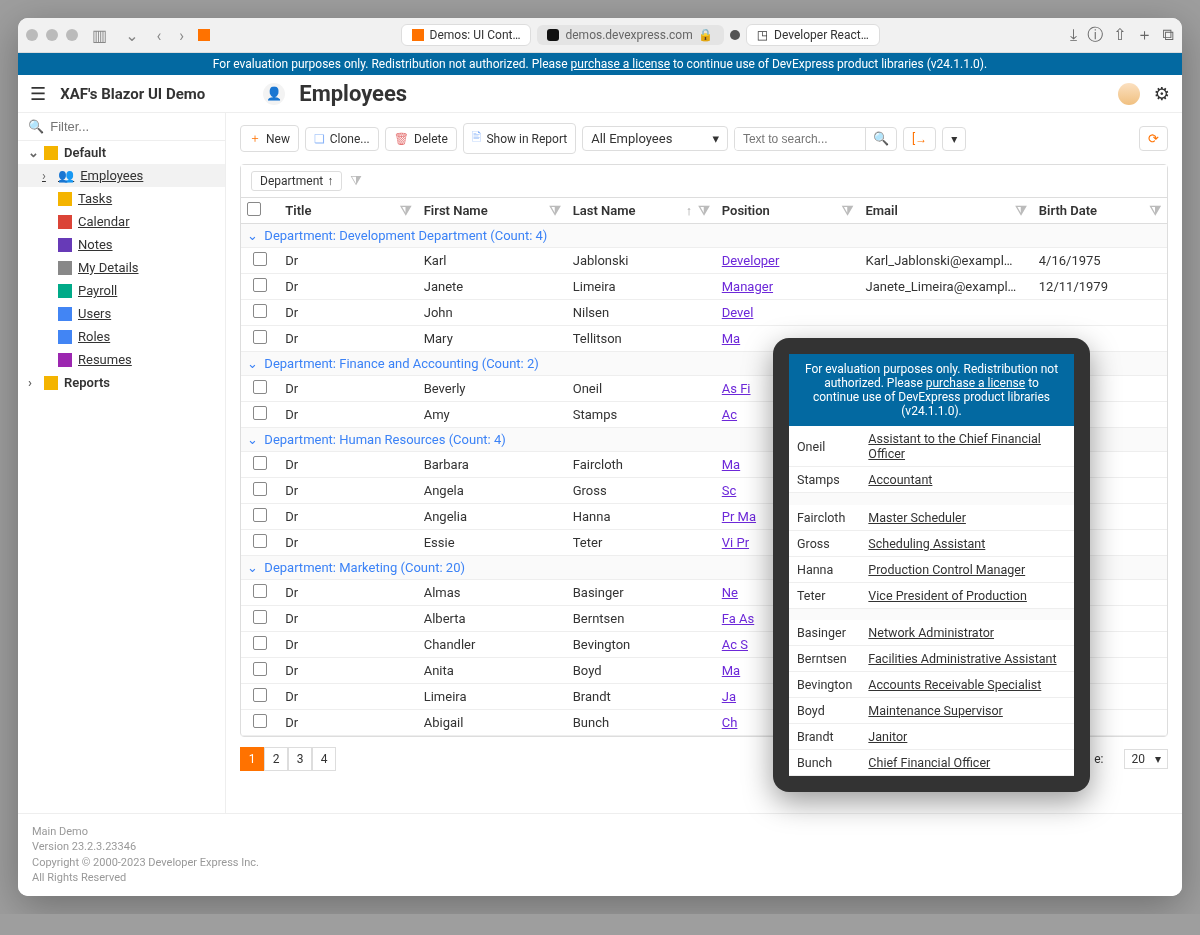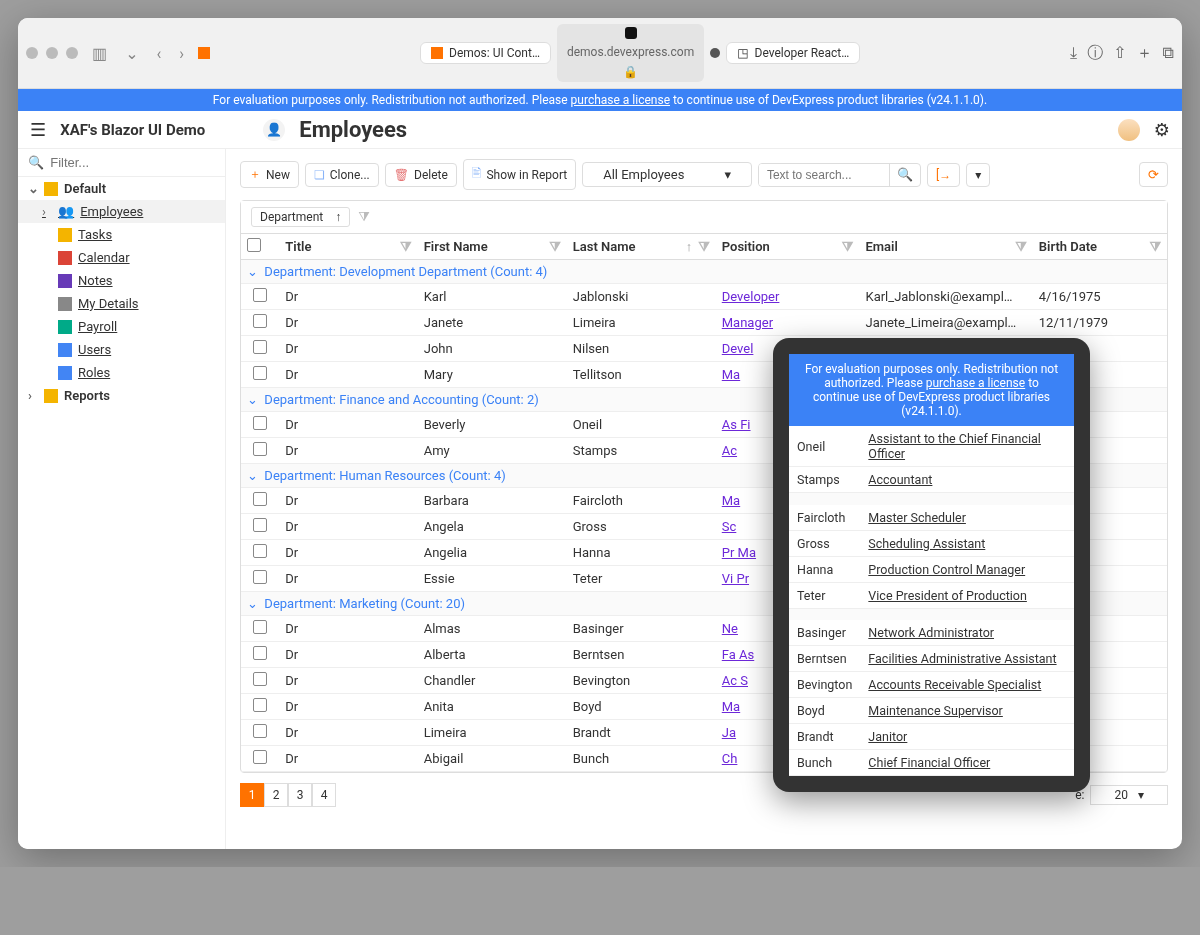--- a/index.html
+++ b/index.html
@@ -4,27 +4,27 @@
 <style>
 * { box-sizing: border-box; margin: 0; padding: 0; }
 body { font-family: -apple-system, "Segoe UI", Roboto, sans-serif; font-size: 13px; background: #9e9e9e; color: #333; }
 .window { margin: 18px; background: #fff; border-radius: 10px; box-shadow: 0 10px 40px rgba(0,0,0,.3); overflow: hidden; position: relative; }
 .chrome { background: #f1f1f1; border-bottom: 1px solid #ddd; padding: 6px 8px; display: flex; align-items: center; gap: 10px; }
 .traffic { display:flex; gap:8px; }
 .tl { width:12px; height:12px; border-radius:50%; background:#bbb; }
 .nav-btn { color:#888; font-size:16px; padding:0 4px; }
 .url-area { flex:1; display:flex; justify-content:center; gap:6px; align-items:center; }
 .tab-pill { background:#fff; border:1px solid #ddd; border-radius:6px; padding:3px 10px; font-size:12px; max-width:160px; white-space:nowrap; overflow:hidden; text-overflow:ellipsis; display:flex; align-items:center; gap:6px; }
-.url-pill { background:#e4e4e4; border-radius:6px; padding:3px 10px; font-size:12px; display:flex; align-items:center; gap:6px; color:#666;flex-direction:column; }
+.url-pill { background:#e4e4e4; border-radius:6px; padding:3px 10px; font-size:12px; display:flex; align-items:center; gap:6px; color:#666; }
 .favicon { width:12px;height:12px;display:inline-block; }
 .fav-orange { background:#ff7200; }
 .fav-black { background:#111; border-radius:3px; }
 .fav-dot { width:10px;height:10px;border-radius:50%;background:#555; }
 .right-icons { display:flex; gap:10px; color:#666; font-size:16px; }
-.eval-banner { background:#3b82f6; color:#fff; text-align:center; padding:4px; font-size:12px; }
+.eval-banner { background:#0369a1; color:#fff; text-align:center; padding:4px; font-size:12px; }
 .eval-banner a { color:#fff; text-decoration:underline; }
 .app-header { display:flex; align-items:center; padding:6px 12px; border-bottom:1px solid #eee; background:#fff; gap:14px; }
 .burger { font-size:18px; }
 .logo { font-weight:bold; font-size:15px; }
 .header-right { margin-left:auto; display:flex; gap:14px; align-items:center; font-size:18px;}
 .avatar { width:22px;height:22px; border-radius:50%; background:linear-gradient(#fbe0c0,#f0c080); }
 .body { display:flex; height:700px; }
 .sidebar { width:208px; border-right:1px solid #eee; background:#fff; display:flex; flex-direction:column; }
 .filter-box { display:flex; align-items:center; gap:6px; padding:6px 10px; border-bottom:1px solid #eee; color:#999; }
 .filter-box input { border:0; outline:0; font-size:13px; width:100%; color:#333; }
@@ -32,41 +32,41 @@
 .tree-item { display:flex; align-items:center; gap:6px; padding:4px 10px; cursor:pointer; }
 .tree-item.group { font-weight:600; }
 .tree-item .chev { color:#666; width:10px; display:inline-block; }
 .tree-item.sel { background:#f2f2f2; text-decoration:underline; }
 .tree-item.child { padding-left:40px; text-decoration:underline; }
 .ticon { width:14px; height:14px; display:inline-block; }
 .main { flex:1; padding:10px 14px; overflow:auto; position:relative; }
 .round-icon { width:22px;height:22px;border-radius:50%;background:#f3f3f3;display:flex;align-items:center;justify-content:center;color:#888; }
 .toolbar { display:flex; gap:6px; align-items:center; margin-bottom:10px; }
 .btn { border:1px solid #ddd; background:#fff; border-radius:4px; padding:4px 8px; display:flex; align-items:center; gap:5px; font-size:12px; cursor:pointer; }
-.dd { border:1px solid #ddd; padding:4px 20px; display:flex; gap:40px; align-items:center; border-radius:4px; }
+.dd { border:1px solid #ddd; padding:4px 8px; display:flex; gap:40px; align-items:center; border-radius:4px; }
 .search { border:1px solid #ddd; border-radius:4px; display:flex; overflow:hidden; }
 .search input { border:0; outline:0; padding:4px 8px; width:130px; font-size:12px; }
 .search-btn { border-left:1px solid #ddd; padding:3px 7px; color:#ff7200; }
 .refresh-btn { margin-left:auto; border:1px solid #ddd; border-radius:4px; padding:4px 8px; color:#ff7200; }
 .panel { border:1px solid #ddd; border-radius:4px; }
 .group-bar { padding:6px 10px; background:#fff; border-bottom:1px solid #ddd; display:flex; align-items:center; gap:8px; }
-.chip { border:1px solid #ddd; padding:2px 8px; border-radius:3px; font-size:12px; display:flex; gap:12px; align-items:flex-end;}
+.chip { border:1px solid #ddd; padding:2px 8px; border-radius:3px; font-size:12px; display:flex; gap:4px; align-items:flex-end;}
 table { width:100%; border-collapse:collapse; font-size:13px; }
 th, td { border-bottom:1px solid #eee; padding:4px 6px; text-align:left; }
 th { background:#fff; font-weight:600; border-bottom:1px solid #ddd; position:relative; }
 th .sort { float:right; color:#999; }
 th .filt { float:right; color:#bbb; margin-left:6px; }
 tr.group-row td { background:#fafafa; font-weight:400; color:#3b82f6; }
 .cb { width:14px;height:14px;border:1.5px solid #888;display:inline-block;border-radius:2px; }
 a.link { color:#6d28d9; text-decoration:underline; }
 .pager { display:flex; gap:2px; margin-top:10px; align-items:center; }
 .pg { border:1px solid #ddd; width:24px; height:24px; display:flex; align-items:center; justify-content:center; font-size:12px; }
 .pg.act { background:#ff7200; color:#fff; border-color:#ff7200; }
 .page-size { margin-left:auto; display:flex; gap:6px; align-items:center; font-size:12px; }
-.ps-dd { border:1px solid #ddd; padding:2px 23px; display:flex; gap:10px; }
+.ps-dd { border:1px solid #ddd; padding:2px 6px; display:flex; gap:10px;margin-left:15px; }
 .footer { padding:10px 14px; color:#999; font-size:11px; line-height:1.4; border-top:1px solid #eee; background:#fff; }
 
 .popup { position:absolute; top:320px; left:755px; width:317px; background:#333; border-radius:16px; padding:16px; box-shadow:0 10px 30px rgba(0,0,0,.4); }
 .popup-inner { background:#fff; }
 .popup .eval-banner { border-radius:0; padding:8px 12px; }
 .popup table { width:100%; border-collapse:collapse; font-size:12.5px; }
 .popup td { padding:5px 8px; border-bottom:1px solid #eee; }
 .popup td:last-child a { text-decoration:underline; color:#333; }
 .popup .spacer td { height:12px; border-bottom:0; background:#fafafa; }
 .col-cb{width:36px;}
@@ -173,20 +173,24 @@
             <span>Payroll</span>
           </div>
           <div class="tree-item child">
             <span class="ticon" style="background:#4285f4"></span>
             <span>Users</span>
           </div>
           <div class="tree-item child">
             <span class="ticon" style="background:#4285f4"></span>
             <span>Roles</span>
           </div>
+          <div class="tree-item child">
+            <span class="ticon" style="background:#9c27b0"></span>
+            <span>Resumes</span>
+          </div>
           <div class="tree-item group">
             <span class="chev">›</span>
             <span class="ticon" style="background:#f4b400"></span>
             <span>Reports</span>
           </div>
         </div>
     </div>
 
     <div class="main">
       <div class="toolbar">
@@ -416,20 +420,26 @@
           <span>e:</span>
           <div class="ps-dd">
             <span>20</span>
               <span>▾</span>
           </div>
         </div>
       </div>
     </div>
   </div>
 
+  <div class="footer">
+    <div>Main Demo</div>
+    <div>Version 23.2.3.23346</div>
+    <div>Copyright © 2000-2023 Developer Express Inc.</div>
+    <div>All Rights Reserved</div>
+  </div>
 
   <div class="popup">
     <div class="popup-inner">
       <div class="eval-banner">
         <span>For evaluation purposes only. Redistribution not authorized. Please </span><a>purchase a license</a><span> to continue use of DevExpress product libraries (v24.1.1.0).</span>
       </div>
       <table id="popup-table">
           <tbody>
             <tr>
               <td>Oneil</td>

